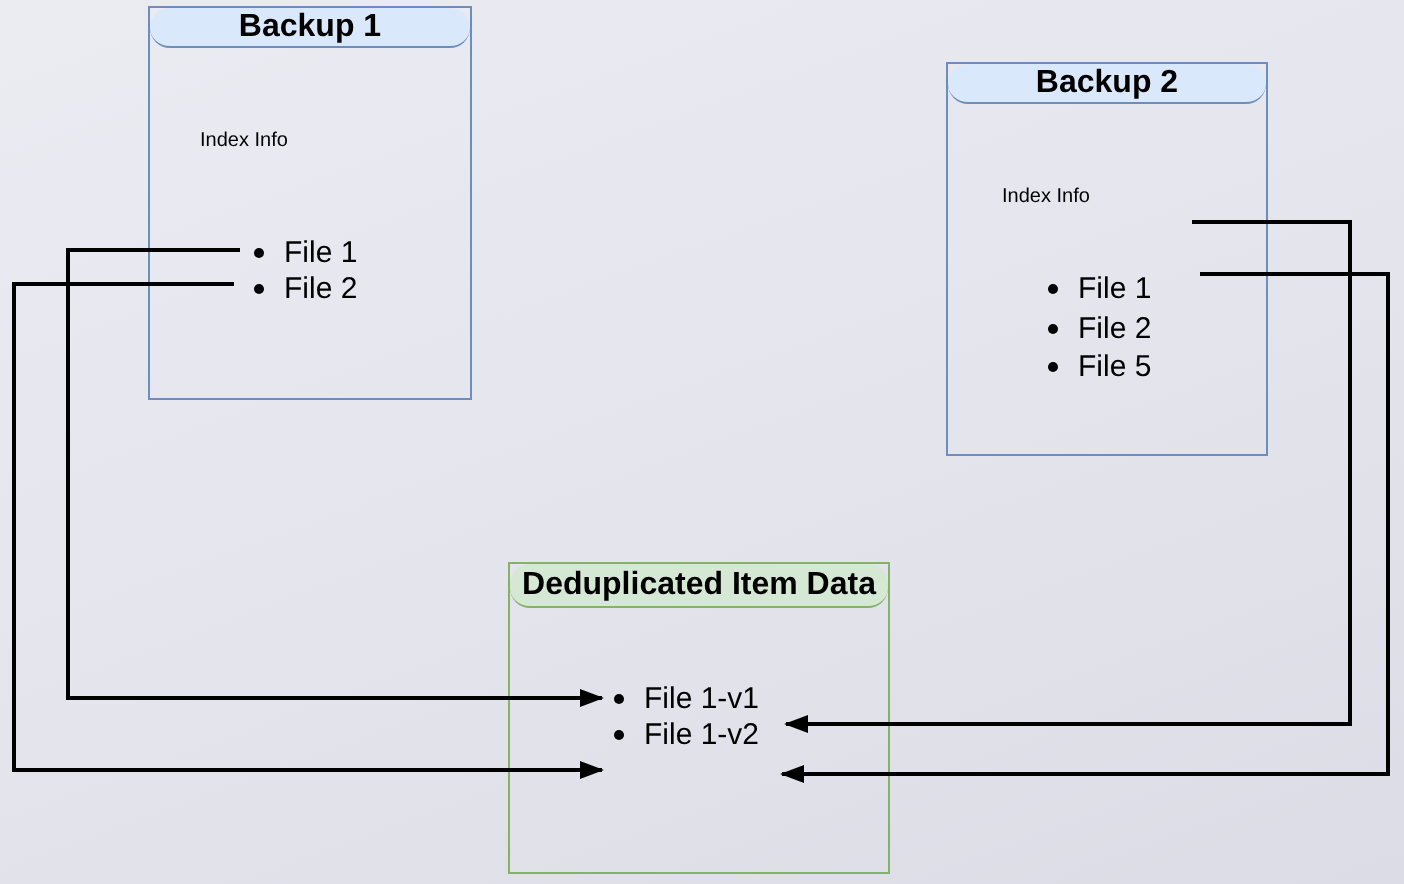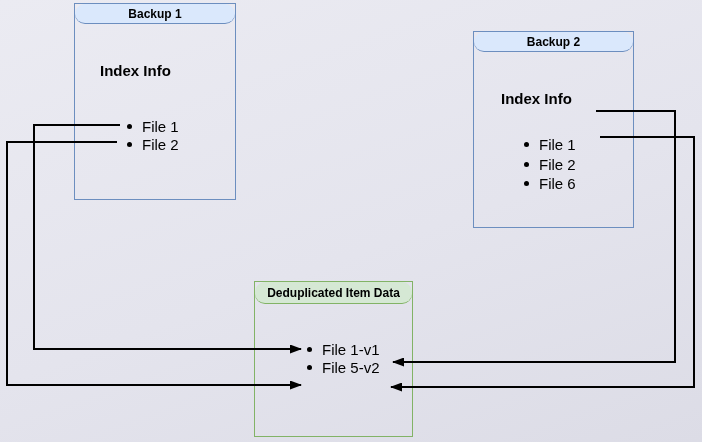--- a/index.html
+++ b/index.html
@@ -19,34 +19,33 @@
     border: 1.5px solid;
     box-sizing: border-box;
     background: transparent;
   }
   .box.blue  { border-color: #6c8ebf; }
   .box.green { border-color: #82b366; }
   .box-title {
     border-bottom: 1.5px solid;
     box-sizing: border-box;
     font-weight: bold;
-    font-size: 12px;
+    font-size: 16px;
     text-align: left;
     display: flex;
     align-items: center;
     justify-content: center;
     border-radius: 10px;
   }
   .blue  .box-title { border-color: #6c8ebf; background: #dae8fc; height: 20px; }
   .green .box-title { border-color: #82b366; background: #d5e8d4; height: 22px; }
   .box-label {
     position: absolute;
-    font-size: 15px;
+    font-size: 10px;
     line-height: 16px;
-    font-weight: bold;
   }
   .item-list {
     position: absolute;
     display: flex;
     flex-direction: column;
   }
   .list-row {
     display: flex;
     align-items: center;
     font-size: 15px;
@@ -56,21 +55,21 @@
     width: 5px;
     height: 5px;
     border-radius: 50%;
     background: #000;
     margin-right: 10px;
     flex: 0 0 auto;
   }
   
   #backup1-box { left: 74px;  top: 3px;   width: 162px; height: 197px; }
   #backup2-box { left: 473px; top: 3px;   width: 161px; height: 197px; margin-top: 28px; }
-  #dedup-box   { left: 254px; top: 281px; width: 159px; height: 156px; }
+  #dedup-box   { left: 254px; top: 281px; width: 191px; height: 156px; }
 
   #backup1-box .box-label { left: 25px; top: 59px; }
   #backup2-box .box-label { left: 27px; top: 59px; }
 
   #backup1-list { left: 52px; top: 113px; }
   #backup1-list .list-row { height: 18px; }
   #backup2-list { left: 50px; top: 103px; }
   #backup2-list .list-row { height: 19.5px; }
   #dedup-list   { left: 52px; top: 58px; }
   #dedup-list .list-row { height: 18px; }
@@ -111,35 +110,35 @@
       <div class="list-row">
         <span class="bullet"></span>
         <span>File 1</span>
       </div>
       <div class="list-row">
         <span class="bullet"></span>
         <span>File 2</span>
       </div>
       <div class="list-row">
         <span class="bullet"></span>
-        <span>File 6</span>
+        <span>File 5</span>
       </div>
     </div>
   </div>
 
   <div class="box green" id="dedup-box">
     <div class="box-title">Deduplicated Item Data</div>
     <div class="item-list" id="dedup-list">
       <div class="list-row">
         <span class="bullet"></span>
         <span>File 1-v1</span>
       </div>
       <div class="list-row">
         <span class="bullet"></span>
-        <span>File 5-v2</span>
+        <span>File 1-v2</span>
       </div>
     </div>
   </div>
 
   <svg id="connectors" viewBox="0 0 702 442" xmlns="http://www.w3.org/2000/svg">
     <defs>
       <marker id="arrowhead" viewBox="0 0 12 9" refX="11" refY="4.5" markerWidth="12" markerHeight="9" markerUnits="userSpaceOnUse" orient="auto">
         <path d="M0,0 L12,4.5 L0,9 Z" fill="#000"></path>
       </marker>
     </defs>

